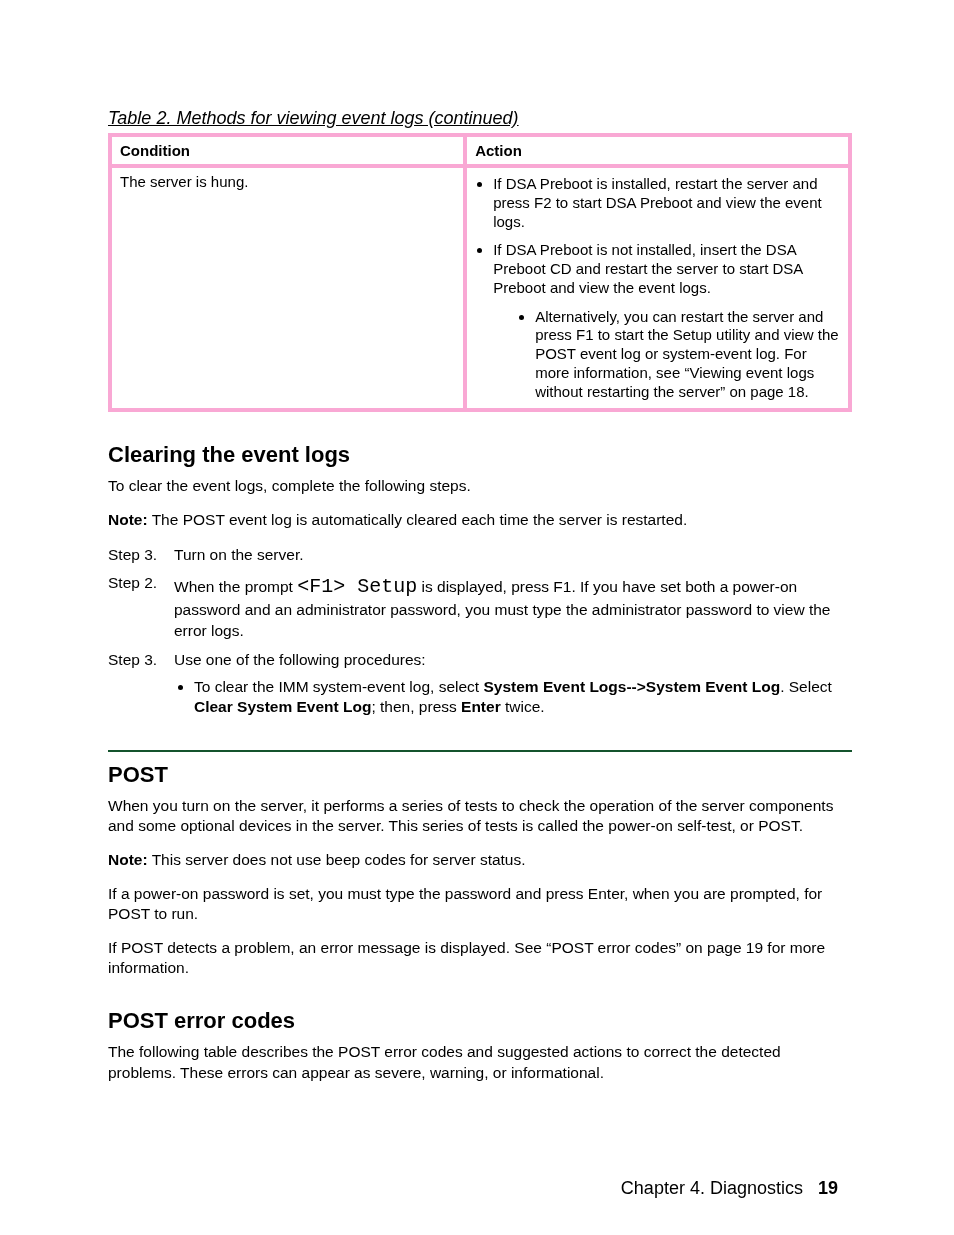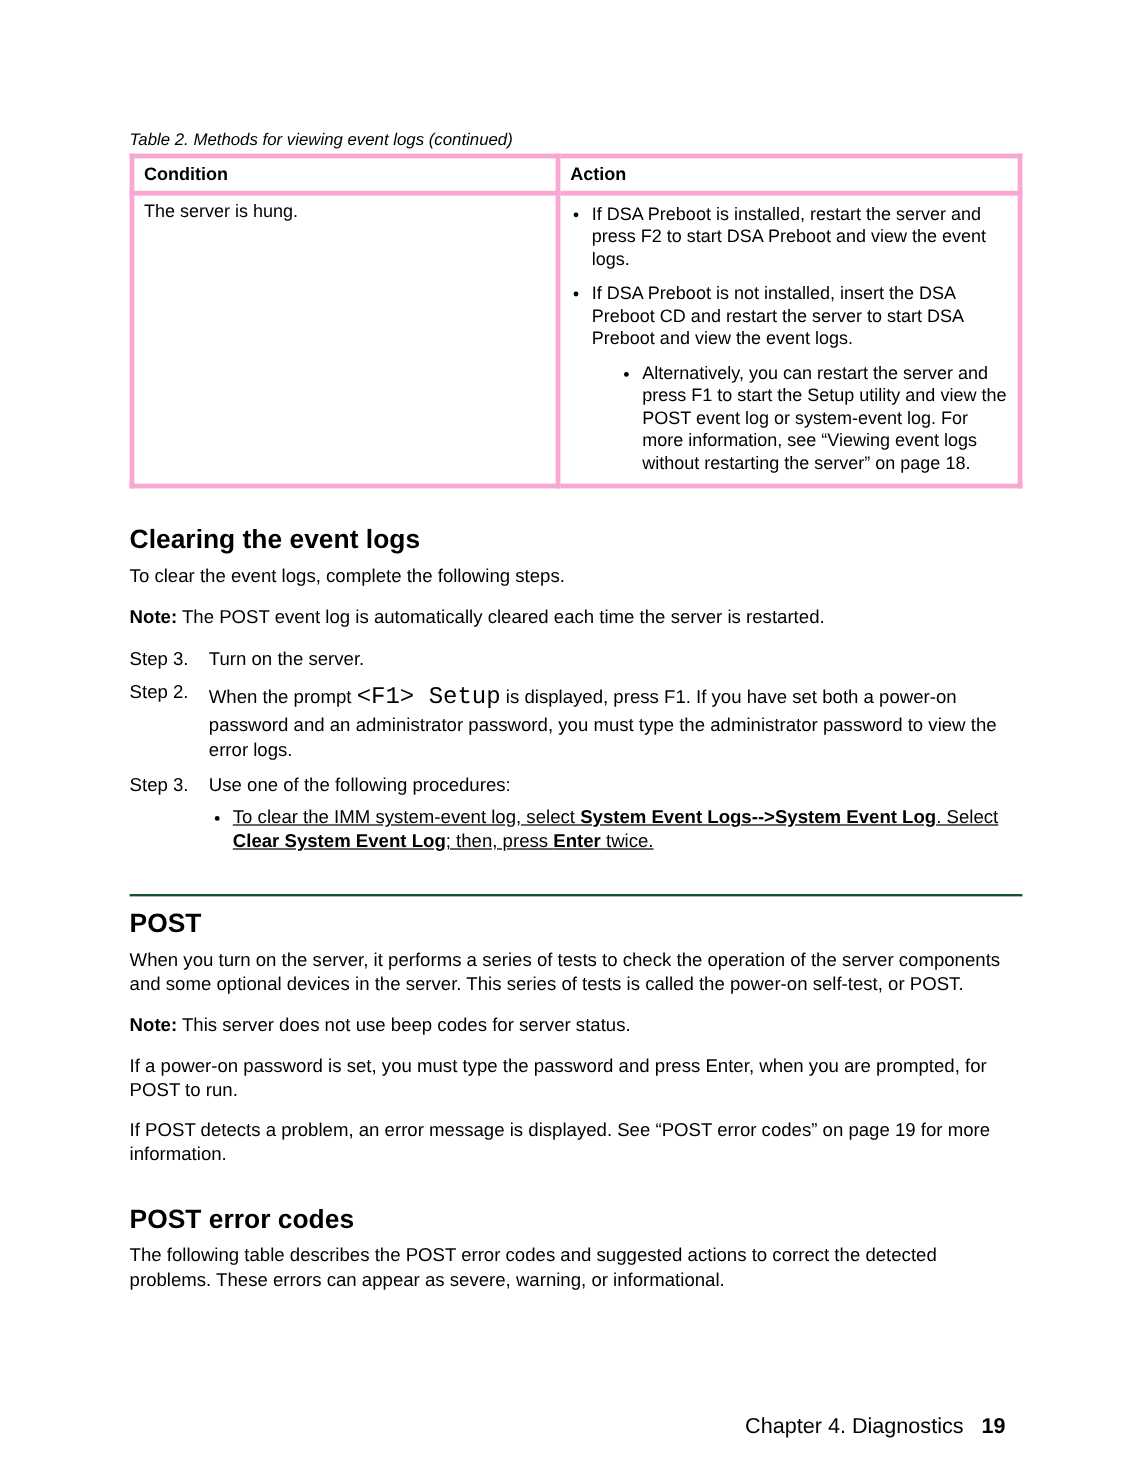--- a/index.html
+++ b/index.html
@@ -14,22 +14,23 @@
   }
   .page {
     box-sizing: border-box;
     padding: 108px 102px 0 108px;
     width: 954px;
     height: 1235px;
     position: relative;
   }
   .table-caption {
     font-style: italic;
-    font-size: 14px;
+    font-size: 18px;
     margin: 0 0 4px 0;
+    text-decoration: underline;
   }
   table.event-table {
     border-collapse: collapse;
     width: 100%;
     font-size: 15px;
   }
   table.event-table th, table.event-table td {
     border: 4px solid #f9a8d4;
     text-align: left;
     vertical-align: top;
@@ -87,21 +88,20 @@
     font-family: "Courier New", Courier, monospace;
     font-size: 20px;
   }
   ul.inner {
     margin: 6px 0 0 0;
     padding-left: 20px;
   }
   ul.inner li {
     margin-bottom: 4px;
     line-height: 1.3;
-    text-decoration: underline;
   }
   .footer {
     position: absolute;
     bottom: 36px;
     right: 116px;
     font-size: 18px;
   }
   .footer .pageno {
     font-weight: bold;
     margin-left: 10px;

